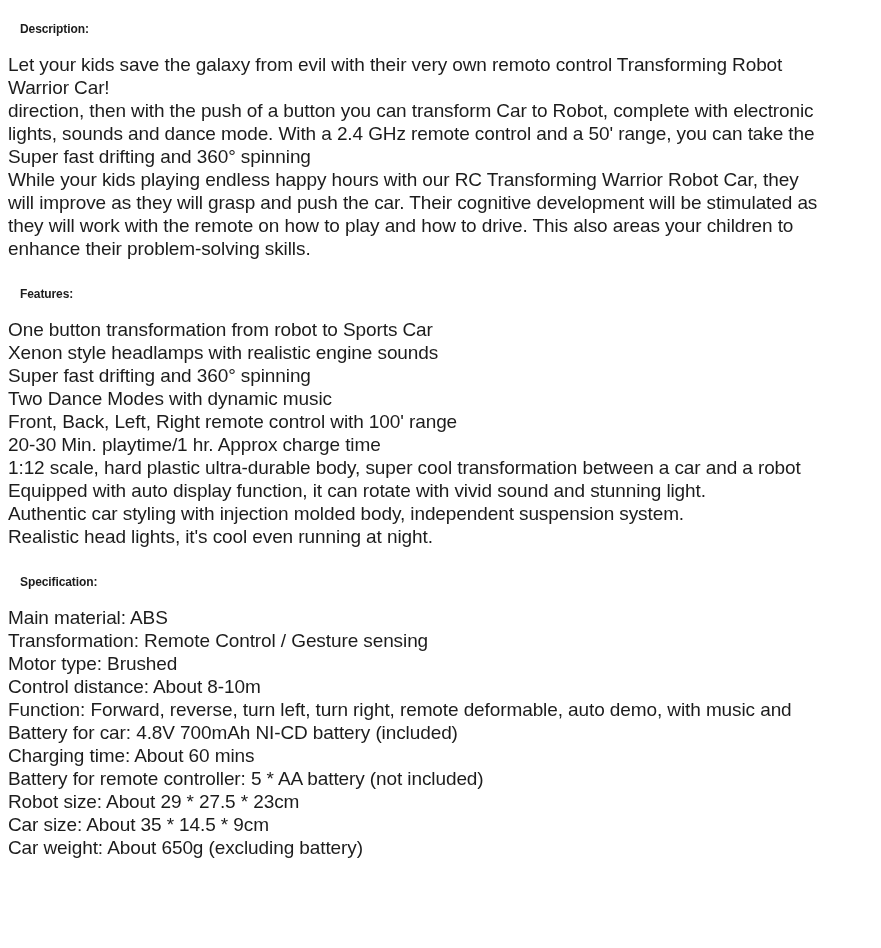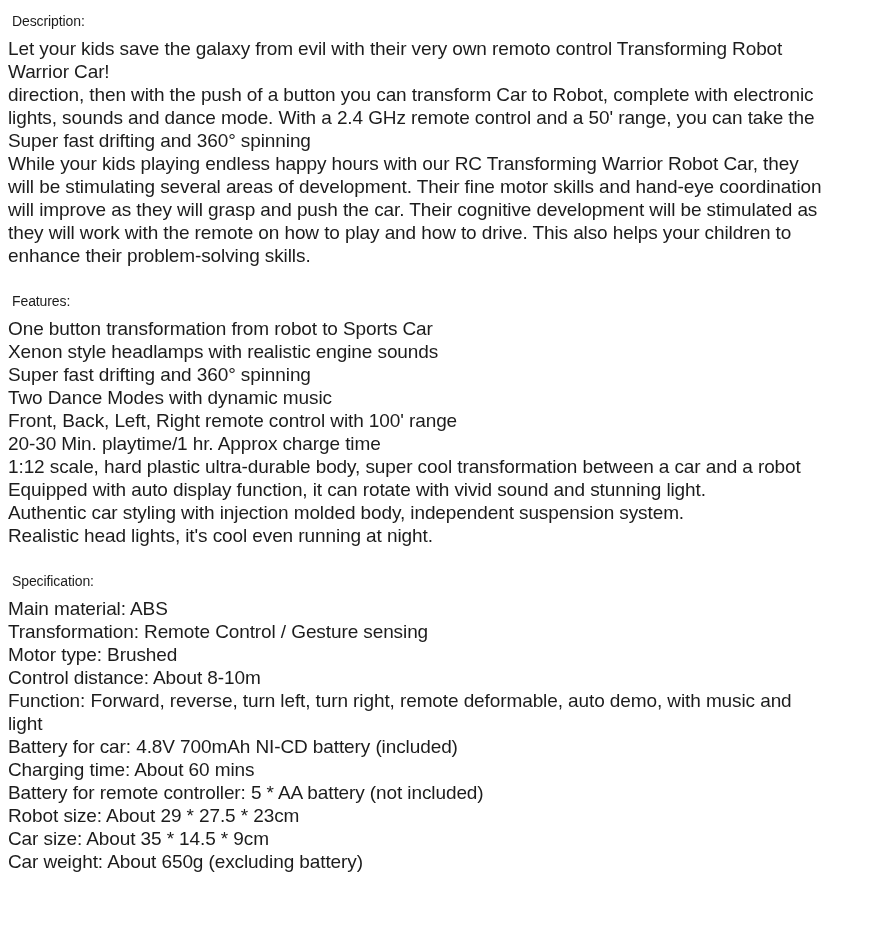--- a/index.html
+++ b/index.html
@@ -16,44 +16,43 @@
     font-size: 19px;
     line-height: 23px;
     color: #1c1c1c;
     letter-spacing: -0.1px;
     overflow: hidden;
   }
   .section + .section {
     margin-top: 23px; 
   }
   .heading {
-    margin: 4px;
-    font-size: 14px;
+    margin: 12px;
+    font-size: 12px;
     line-height: 23px;
-    font-weight: normal;
+    font-weight: bold;
   }
   .line {
     white-space: pre;
   }
 </style>
 </head>
 <body>
 
 <div class="doc" id="doc" style="background: rgb(255, 255, 255); color: rgb(28, 28, 28);">
     <section class="section">
       <h2 class="heading">Description:</h2>
       <div class="line">Let your kids save the galaxy from evil with their very own remoto control Transforming Robot</div>
       <div class="line">Warrior Car!</div>
       <div class="line">direction, then with the push of a button you can transform Car to Robot, complete with electronic</div>
       <div class="line">lights, sounds and dance mode. With a 2.4 GHz remote control and a 50' range, you can take the</div>
       <div class="line">Super fast drifting and 360° spinning</div>
       <div class="line">While your kids playing endless happy hours with our RC Transforming Warrior Robot Car, they</div>
-      <div class="line">will be stimulating several areas of development. Their fine motor skills and hand-eye coordination</div>
       <div class="line">will improve as they will grasp and push the car. Their cognitive development will be stimulated as</div>
-      <div class="line">they will work with the remote on how to play and how to drive. This also helps your children to</div>
+      <div class="line">they will work with the remote on how to play and how to drive. This also areas your children to</div>
       <div class="line">enhance their problem-solving skills.</div>
     </section>
     <section class="section">
       <h2 class="heading">Features:</h2>
       <div class="line">One button transformation from robot to Sports Car</div>
       <div class="line">Xenon style headlamps with realistic engine sounds</div>
       <div class="line">Super fast drifting and 360° spinning</div>
       <div class="line">Two Dance Modes with dynamic music</div>
       <div class="line">Front, Back, Left, Right remote control with 100' range</div>
       <div class="line">20-30 Min. playtime/1 hr. Approx charge time</div>
@@ -62,21 +61,20 @@
       <div class="line">Authentic car styling with injection molded body, independent suspension system.</div>
       <div class="line">Realistic head lights, it's cool even running at night.</div>
     </section>
     <section class="section">
       <h2 class="heading">Specification:</h2>
       <div class="line">Main material: ABS</div>
       <div class="line">Transformation: Remote Control / Gesture sensing</div>
       <div class="line">Motor type: Brushed</div>
       <div class="line">Control distance: About 8-10m</div>
       <div class="line">Function: Forward, reverse, turn left, turn right, remote deformable, auto demo, with music and</div>
-      <div class="line">light</div>
       <div class="line">Battery for car: 4.8V 700mAh NI-CD battery (included)</div>
       <div class="line">Charging time: About 60 mins</div>
       <div class="line">Battery for remote controller: 5 * AA battery (not included)</div>
       <div class="line">Robot size: About 29 * 27.5 * 23cm</div>
       <div class="line">Car size: About 35 * 14.5 * 9cm</div>
       <div class="line">Car weight: About 650g (excluding battery)</div>
     </section>
   </div>
 
 </body></html>

